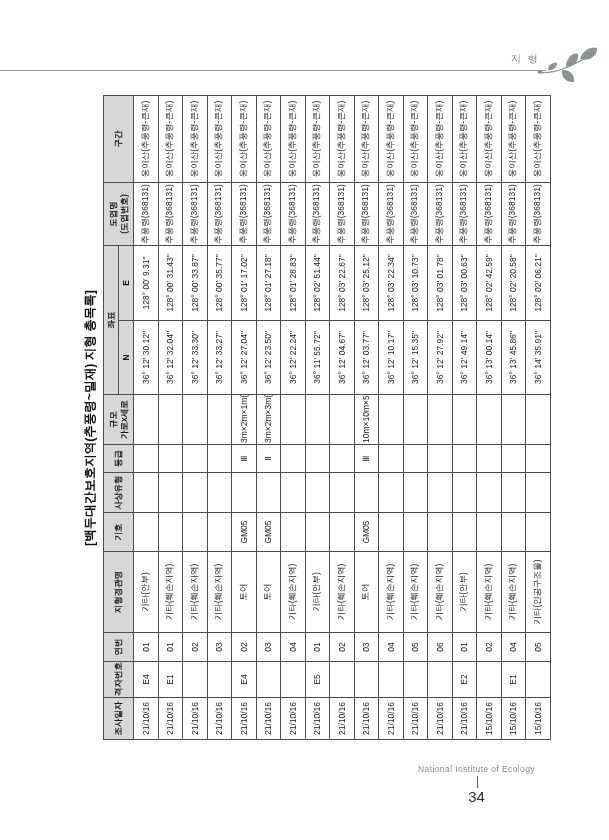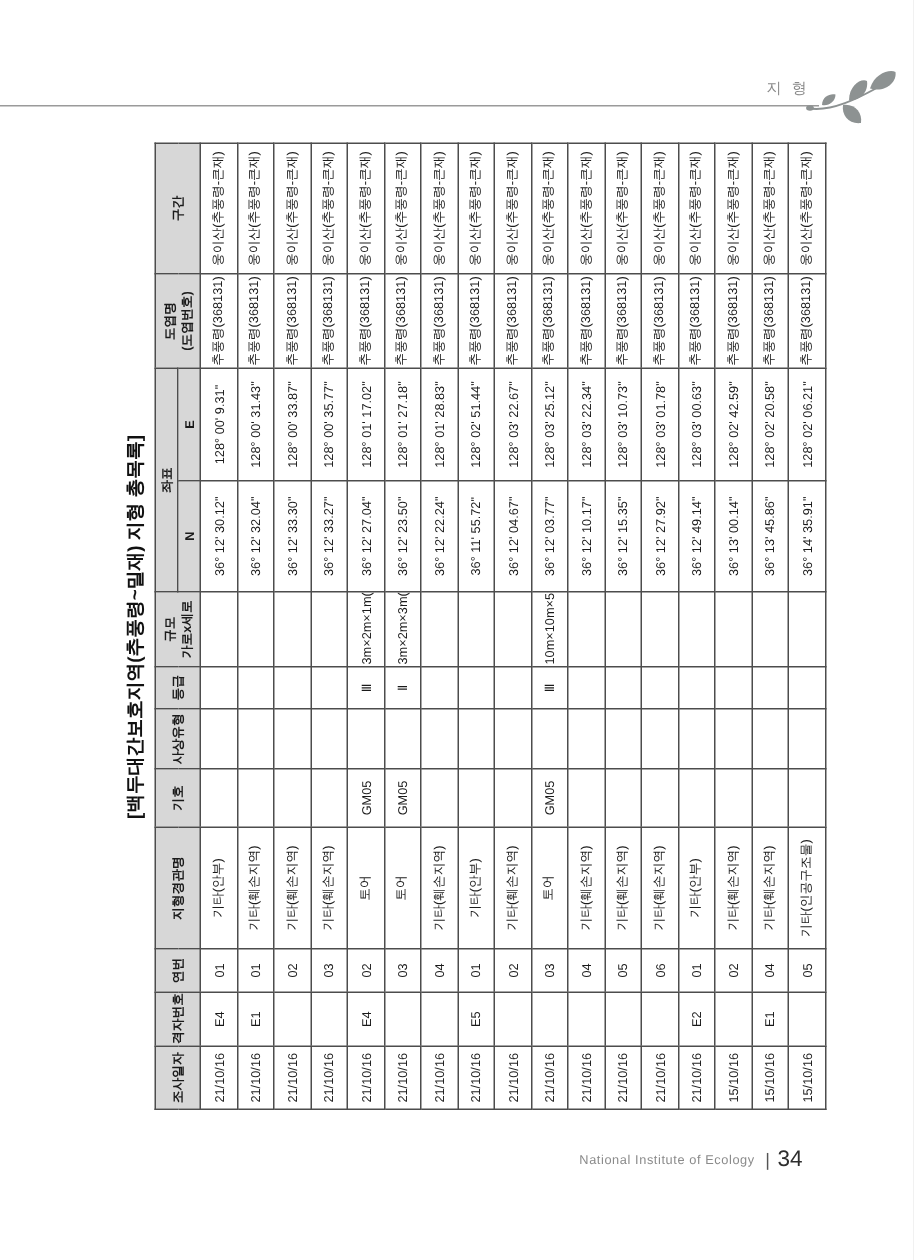--- a/index.html
+++ b/index.html
@@ -43,21 +43,21 @@
   tr.h1{height:15px;} tr.h2{height:15px;}
   col.c-date{width:42px;} col.c-grid{width:36px;} col.c-no{width:29px;}
   col.c-landform{width:81px;} col.c-symbol{width:39px;} col.c-feature_type{width:40px;}
   col.c-grade{width:28px;} col.c-size{width:50px;} col.c-n{width:74px;}
   col.c-e{width:75px;} col.c-map{width:63px;} col.c-section{width:87px;}
   td.col-size{font-size:7.5px;}
   td.col-map{font-size:8px;}
   td.col-section{font-size:8px;}
   
   .footer{
-    position:absolute;right:74px;top:764px;display:flex;align-items:center;
+    position:absolute;right:74px;top:764px;display:flex;align-items:center;flex-direction:column;
   }
   .footer .org{font-size:8.5px;color:#8a8a8a;letter-spacing:0.4px;}
   .footer .sep{font-size:12px;color:#555;margin:0 5px 0 7px;}
   .footer .pnum{font-size:15px;color:#2e2e2e;}
 </style>
 </head>
 <body>
 
 <div class="page">
 

